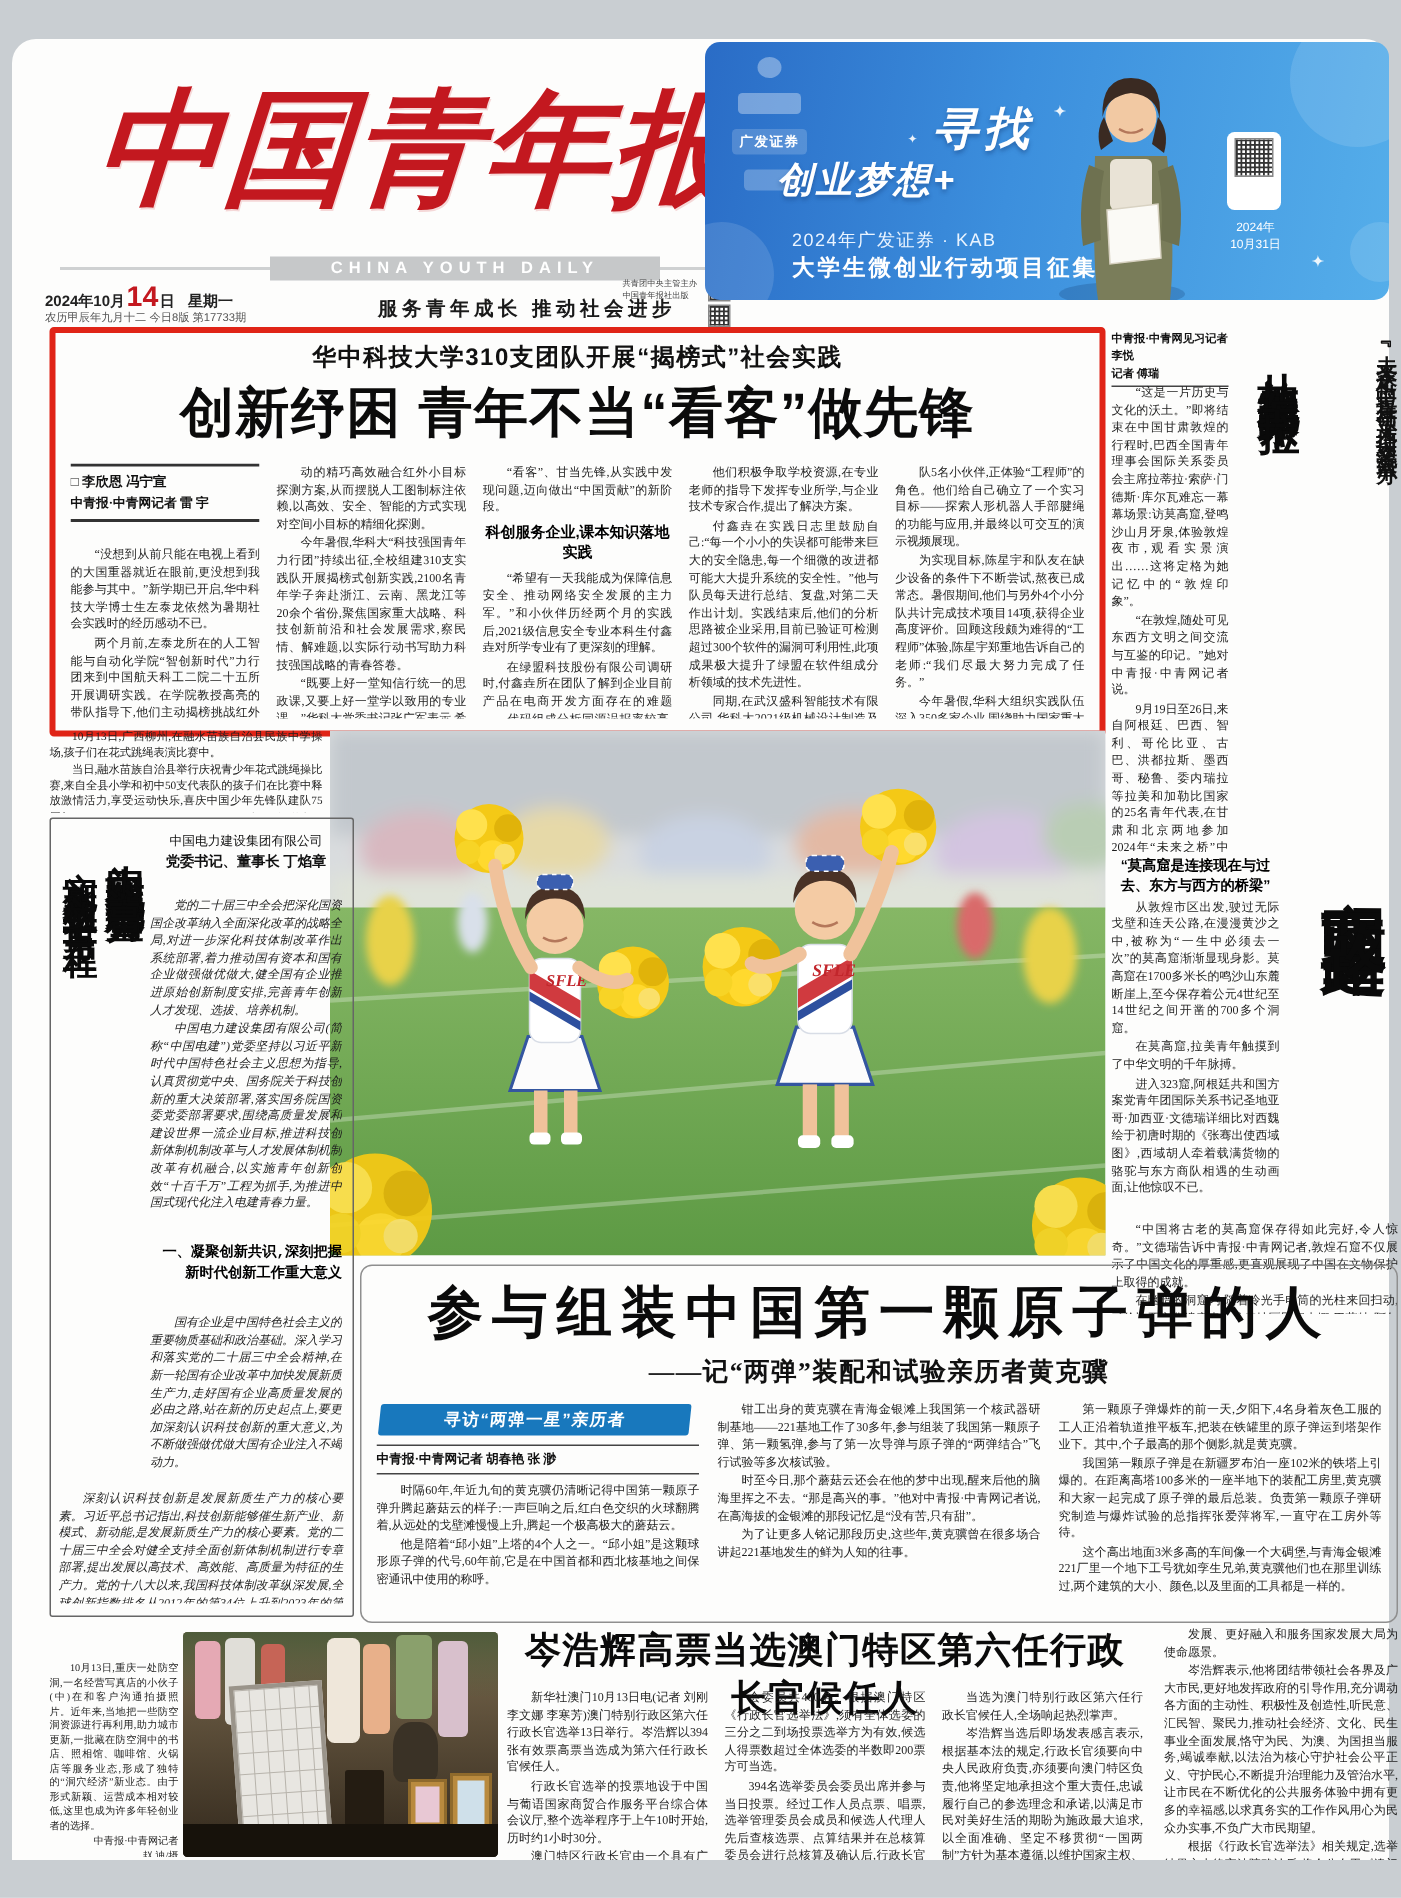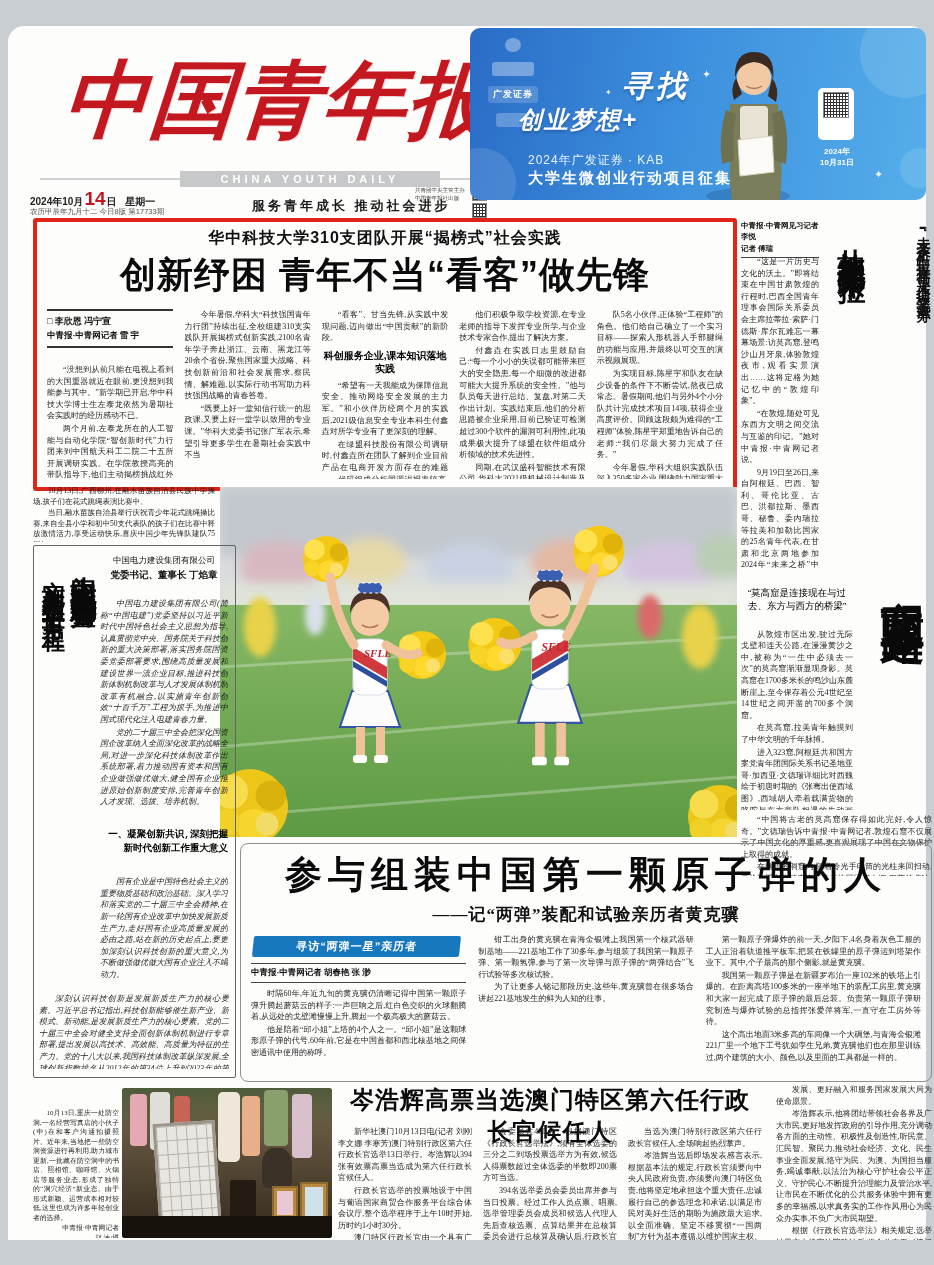--- a/index.html
+++ b/index.html
@@ -39,21 +39,21 @@
       padding:2px 5px;border-radius:3px;}
   .ad-t1{position:absolute;left:152px;top:38px;font-size:30px;font-weight:900;font-style:italic;color:#fff;
       letter-spacing:4px;text-shadow:0 2px 3px rgba(20,60,120,.45);}
   .ad-t2{position:absolute;left:48px;top:76px;font-size:24px;font-weight:900;font-style:italic;color:#fff;
       letter-spacing:2px;text-shadow:0 2px 3px rgba(20,60,120,.45);}
   .ad-s1{position:absolute;left:58px;top:124px;font-size:12px;color:#eaf4ff;letter-spacing:1px;}
   .ad-s2{position:absolute;left:58px;top:141px;font-size:15px;font-weight:bold;color:#fff;letter-spacing:2px;}
   .ad-spark{position:absolute;color:#fff;font-size:11px;opacity:.9;}
   .ad-qr-card{position:absolute;left:348px;top:60px;width:36px;height:52px;background:#fff;border-radius:5px;
       display:flex;flex-direction:column;align-items:center;padding-top:4px;}
-  .ad-deadline{position:absolute;left:341px;top:118px;width:52px;text-align:center;font-size:8px;color:#fff;line-height:1.4;font-weight:bold;}
+  .ad-deadline{position:absolute;left:341px;top:118px;width:52px;text-align:center;font-size:8px;color:#fff;line-height:1.4;}
   
   .ad-woman{position:absolute;left:218px;top:16px;width:120px;height:156px;}
   
   .lead-box{left:33px;top:218px;width:704px;height:273px;border:4px solid #e02417;border-radius:3px;
       background:#fdfdfc;padding:6px 10px 4px;}
   .lead-kicker{text-align:center;font-size:16px;font-weight:600;color:#111;letter-spacing:1px;
       font-family:"Liberation Sans","DejaVu Sans",sans-serif;}
   .lead-headline{text-align:center;font-size:36px;font-weight:900;color:#0b0b0b;letter-spacing:1px;
       margin-top:2px;font-family:"Liberation Sans","DejaVu Sans",sans-serif;}
   .lead-cols{display:flex;gap:11px;margin-top:9px;height:170px;}
@@ -63,21 +63,21 @@
   .byline-box .b2{font-size:8.5px;font-weight:bold;color:#111;margin-top:2px;}
   .col-subhead{font-size:10px;font-weight:bold;text-align:center;margin:5px 0 4px;color:#000;
       font-family:"Liberation Sans","DejaVu Sans",sans-serif;line-height:1.35;}
   
   .right-story{left:741px;top:218px;width:191px;height:658px;}
   .rs-kicker{right:0;top:4px;height:356px;font-size:14px;font-weight:700;letter-spacing:4px;color:#111;}
   .rs-h1{right:62px;top:8px;height:336px;font-size:28px;font-weight:900;color:#0a0a0a;letter-spacing:3px;}
   .rs-h2{right:0px;top:348px;height:296px;font-size:44px;font-weight:900;color:#0a0a0a;letter-spacing:4px;}
   .rs-byline{left:0;top:2px;width:78px;border-bottom:1.5px solid #444;padding-bottom:3px;}
   .rs-byline div{font-size:7.5px;font-weight:bold;color:#111;line-height:1.5;}
-  .rs-subhead{font-size:9.5px;font-weight:normal;text-align:center;margin:16px 0;color:#000;line-height:1.4;
+  .rs-subhead{font-size:9.5px;font-weight:bold;text-align:center;margin:1px 0;color:#000;line-height:1.4;
       font-family:"Liberation Sans","DejaVu Sans",sans-serif;text-indent:0;}
   
   .photo-cap{left:33px;top:486px;width:182px;height:56px;}
   .photo-cap .para{font-size:7.5px;line-height:1.4;}
   .cap-credit{text-align:right;font-size:7.5px;color:#1d1d1d;margin-top:-10px;}
   
   .left-box{left:33px;top:545px;width:203px;height:533px;border:1.5px solid #666;border-radius:2px;padding:6px;}
   .lb-org{position:absolute;left:64px;top:8px;width:132px;text-align:center;font-size:8.5px;color:#111;line-height:1.6;}
   .lb-org .nm{font-weight:bold;font-size:9.5px;}
   .lb-sub{position:absolute;left:4px;top:16px;height:492px;font-size:23px;font-weight:900;color:#0a0a0a;letter-spacing:4px;}
@@ -193,20 +193,21 @@
     <div class="lead-cols">
       <div class="lead-col colclip">
         <div class="byline-box">
           <div class="b1">□ 李欣恩 冯宁宣</div>
           <div class="b2">中青报·中青网记者 雷 宇</div>
         </div>
         <p class="para">“没想到从前只能在电视上看到的大国重器就近在眼前,更没想到我能参与其中。”新学期已开启,华中科技大学博士生左泰龙依然为暑期社会实践时的经历感动不已。</p>
         <p class="para">两个月前,左泰龙所在的人工智能与自动化学院“智创新时代”力行团来到中国航天科工二院二十五所开展调研实践。在学院教授高亮的带队指导下,他们主动揭榜挑战红外小目标融合探测技术难题,在大量调研基础上,团队创新提出了基于图谱驱</p>
       </div>
       <div class="lead-col colclip">
+        <p class="para">动的精巧高效融合红外小目标探测方案,从而摆脱人工图制标注依赖,以高效、安全、智能的方式实现对空间小目标的精细化探测。</p>
         <p class="para">今年暑假,华科大“科技强国青年力行团”持续出征,全校组建310支实践队开展揭榜式创新实践,2100名青年学子奔赴浙江、云南、黑龙江等20余个省份,聚焦国家重大战略、科技创新前沿和社会发展需求,察民情、解难题,以实际行动书写助力科技强国战略的青春答卷。</p>
         <p class="para">“既要上好一堂知信行统一的思政课,又要上好一堂学以致用的专业课。”华科大党委书记张广军表示,希望引导更多学生在暑期社会实践中不当</p>
       </div>
       <div class="lead-col colclip">
         <p class="para">“看客”、甘当先锋,从实践中发现问题,迈向做出“中国贡献”的新阶段。</p>
         <div class="col-subhead">科创服务企业,课本知识落地实践</div>
         <p class="para">“希望有一天我能成为保障信息安全、推动网络安全发展的主力军。”和小伙伴历经两个月的实践后,2021级信息安全专业本科生付鑫垚对所学专业有了更深刻的理解。</p>
         <p class="para">在绿盟科技股份有限公司调研时,付鑫垚所在团队了解到企业目前产品在电商开发方面存在的难题——代码组成分析同源误报率较高,以问题为实践导向,</p>
       </div>
       <div class="lead-col colclip">
@@ -344,42 +345,43 @@
   </svg>
 
   <div class="abs left-box">
     <div class="lb-org">
       <div>中国电力建设集团有限公司</div>
       <div class="nm">党委书记、董事长 丁焰章</div>
     </div>
     <div class="vtext lb-sub">实施创新创效『十百千万』工程</div>
     <div class="vtext lb-main">为中国式现代化注入电建青春力量</div>
     <div class="lb-top">
+      <p class="para">党的二十届三中全会把深化国资国企改革纳入全面深化改革的战略全局,对进一步深化科技体制改革作出系统部署,着力推动国有资本和国有企业做强做优做大,健全国有企业推进原始创新制度安排,完善青年创新人才发现、选拔、培养机制。</p>
       <p class="para">中国电力建设集团有限公司(简称“中国电建”)党委坚持以习近平新时代中国特色社会主义思想为指导,认真贯彻党中央、国务院关于科技创新的重大决策部署,落实国务院国资委党委部署要求,围绕高质量发展和建设世界一流企业目标,推进科技创新体制机制改革与人才发展体制机制改革有机融合,以实施青年创新创效“十百千万”工程为抓手,为推进中国式现代化注入电建青春力量。</p>
-      <p class="para">党的二十届三中全会把深化国资国企改革纳入全面深化改革的战略全局,对进一步深化科技体制改革作出系统部署,着力推动国有资本和国有企业做强做优做大,健全国有企业推进原始创新制度安排,完善青年创新人才发现、选拔、培养机制。</p>
       <div class="lb-section">一、凝聚创新共识,深刻把握新时代创新工作重大意义</div>
       <p class="para">国有企业是中国特色社会主义的重要物质基础和政治基础。深入学习和落实党的二十届三中全会精神,在新一轮国有企业改革中加快发展新质生产力,走好国有企业高质量发展的必由之路,站在新的历史起点上,要更加深刻认识科技创新的重大意义,为不断做强做优做大国有企业注入不竭动力。</p>
     </div>
     <div class="lb-bottom">
       <p class="para"><span>深刻认识科技创新是发展新质生产力的核心要素。习近平总书记指出,科技创新能够催生新产业、新模式、新动能,是发展新质生产力的核心要素。党的二十届三中全会对健全支持全面创新体制机制进行专章部署,提出发展以高技术、高效能、高质量为特征的生产力。党的十八大以来,我国科技体制改革纵深发展,全球创新指数排名从2012年的第34位上升到2023年的第12位,取得了载人航天、高铁技术等一大批重大科技成果,新质生产力在实践中形成并展示出对高质量发展的强劲推动力。</span></p>
     </div>
   </div>
 
   <div class="abs bomb-box">
     <div class="bomb-headline">参与组装中国第一颗原子弹的人</div>
     <div class="bomb-sub">——记“两弹”装配和试验亲历者黄克骥</div>
     <div class="bomb-cols">
       <div class="bomb-col colclip">
         <div class="bomb-tag">寻访“两弹一星”亲历者</div>
         <div class="bomb-byline">中青报·中青网记者 胡春艳 张 渺</div>
         <p class="para">时隔60年,年近九旬的黄克骥仍清晰记得中国第一颗原子弹升腾起蘑菇云的样子:一声巨响之后,红白色交织的火球翻腾着,从远处的戈壁滩慢慢上升,腾起一个极高极大的蘑菇云。</p>
         <p class="para">他是陪着“邱小姐”上塔的4个人之一。“邱小姐”是这颗球形原子弹的代号,60年前,它是在中国首都和西北核基地之间保密通讯中使用的称呼。</p>
       </div>
       <div class="bomb-col colclip">
         <p class="para">钳工出身的黄克骥在青海金银滩上我国第一个核武器研制基地——221基地工作了30多年,参与组装了我国第一颗原子弹、第一颗氢弹,参与了第一次导弹与原子弹的“两弹结合”飞行试验等多次核试验。</p>
+        <p class="para">时至今日,那个蘑菇云还会在他的梦中出现,醒来后他的脑海里挥之不去。“那是高兴的事。”他对中青报·中青网记者说,在高海拔的金银滩的那段记忆是“没有苦,只有甜”。</p>
         <p class="para">为了让更多人铭记那段历史,这些年,黄克骥曾在很多场合讲起221基地发生的鲜为人知的往事。</p>
 
       </div>
       <div class="bomb-col colclip">
         <p class="para">第一颗原子弹爆炸的前一天,夕阳下,4名身着灰色工服的工人正沿着轨道推平板车,把装在铁罐里的原子弹运到塔架作业下。其中,个子最高的那个侧影,就是黄克骥。</p>
         <p class="para">我国第一颗原子弹是在新疆罗布泊一座102米的铁塔上引爆的。在距离高塔100多米的一座半地下的装配工房里,黄克骥和大家一起完成了原子弹的最后总装。负责第一颗原子弹研究制造与爆炸试验的总指挥张爱萍将军,一直守在工房外等待。</p>
         <p class="para"><span>这个高出地面3米多高的车间像一个大碉堡,与青海金银滩221厂里一个地下工号犹如孪生兄弟,黄克骥他们也在那里训练过,两个建筑的大小、颜色,以及里面的工具都是一样的。</span></p>
       </div>
     </div>
   </div>

